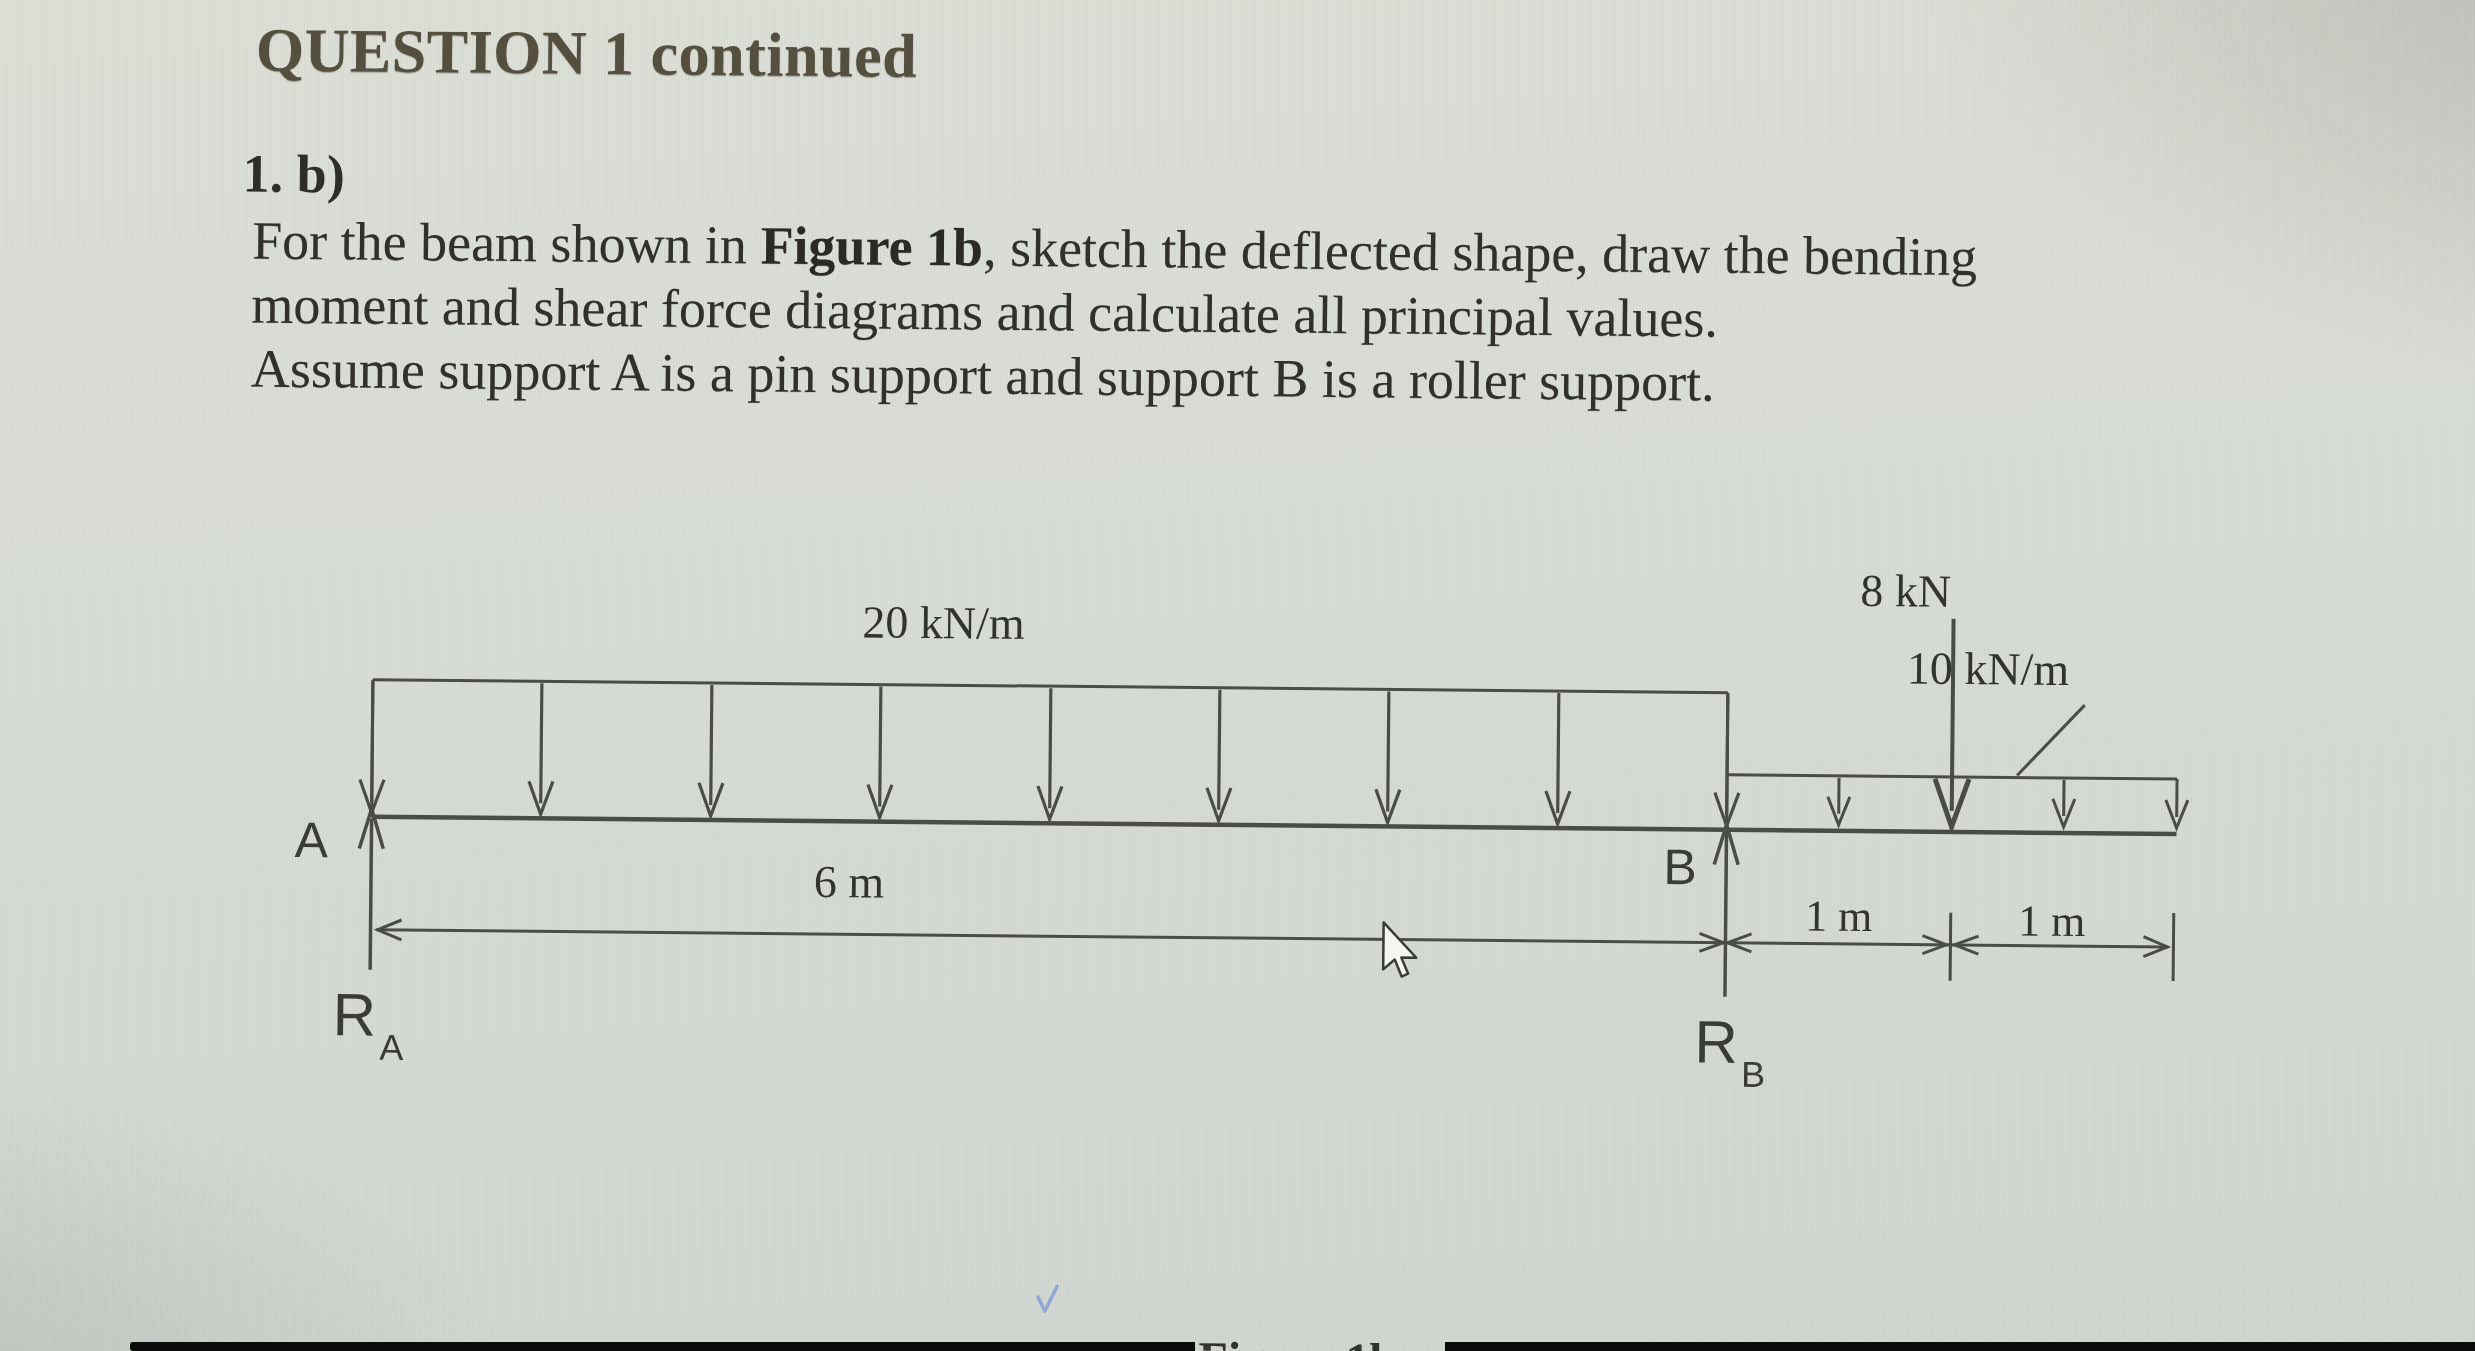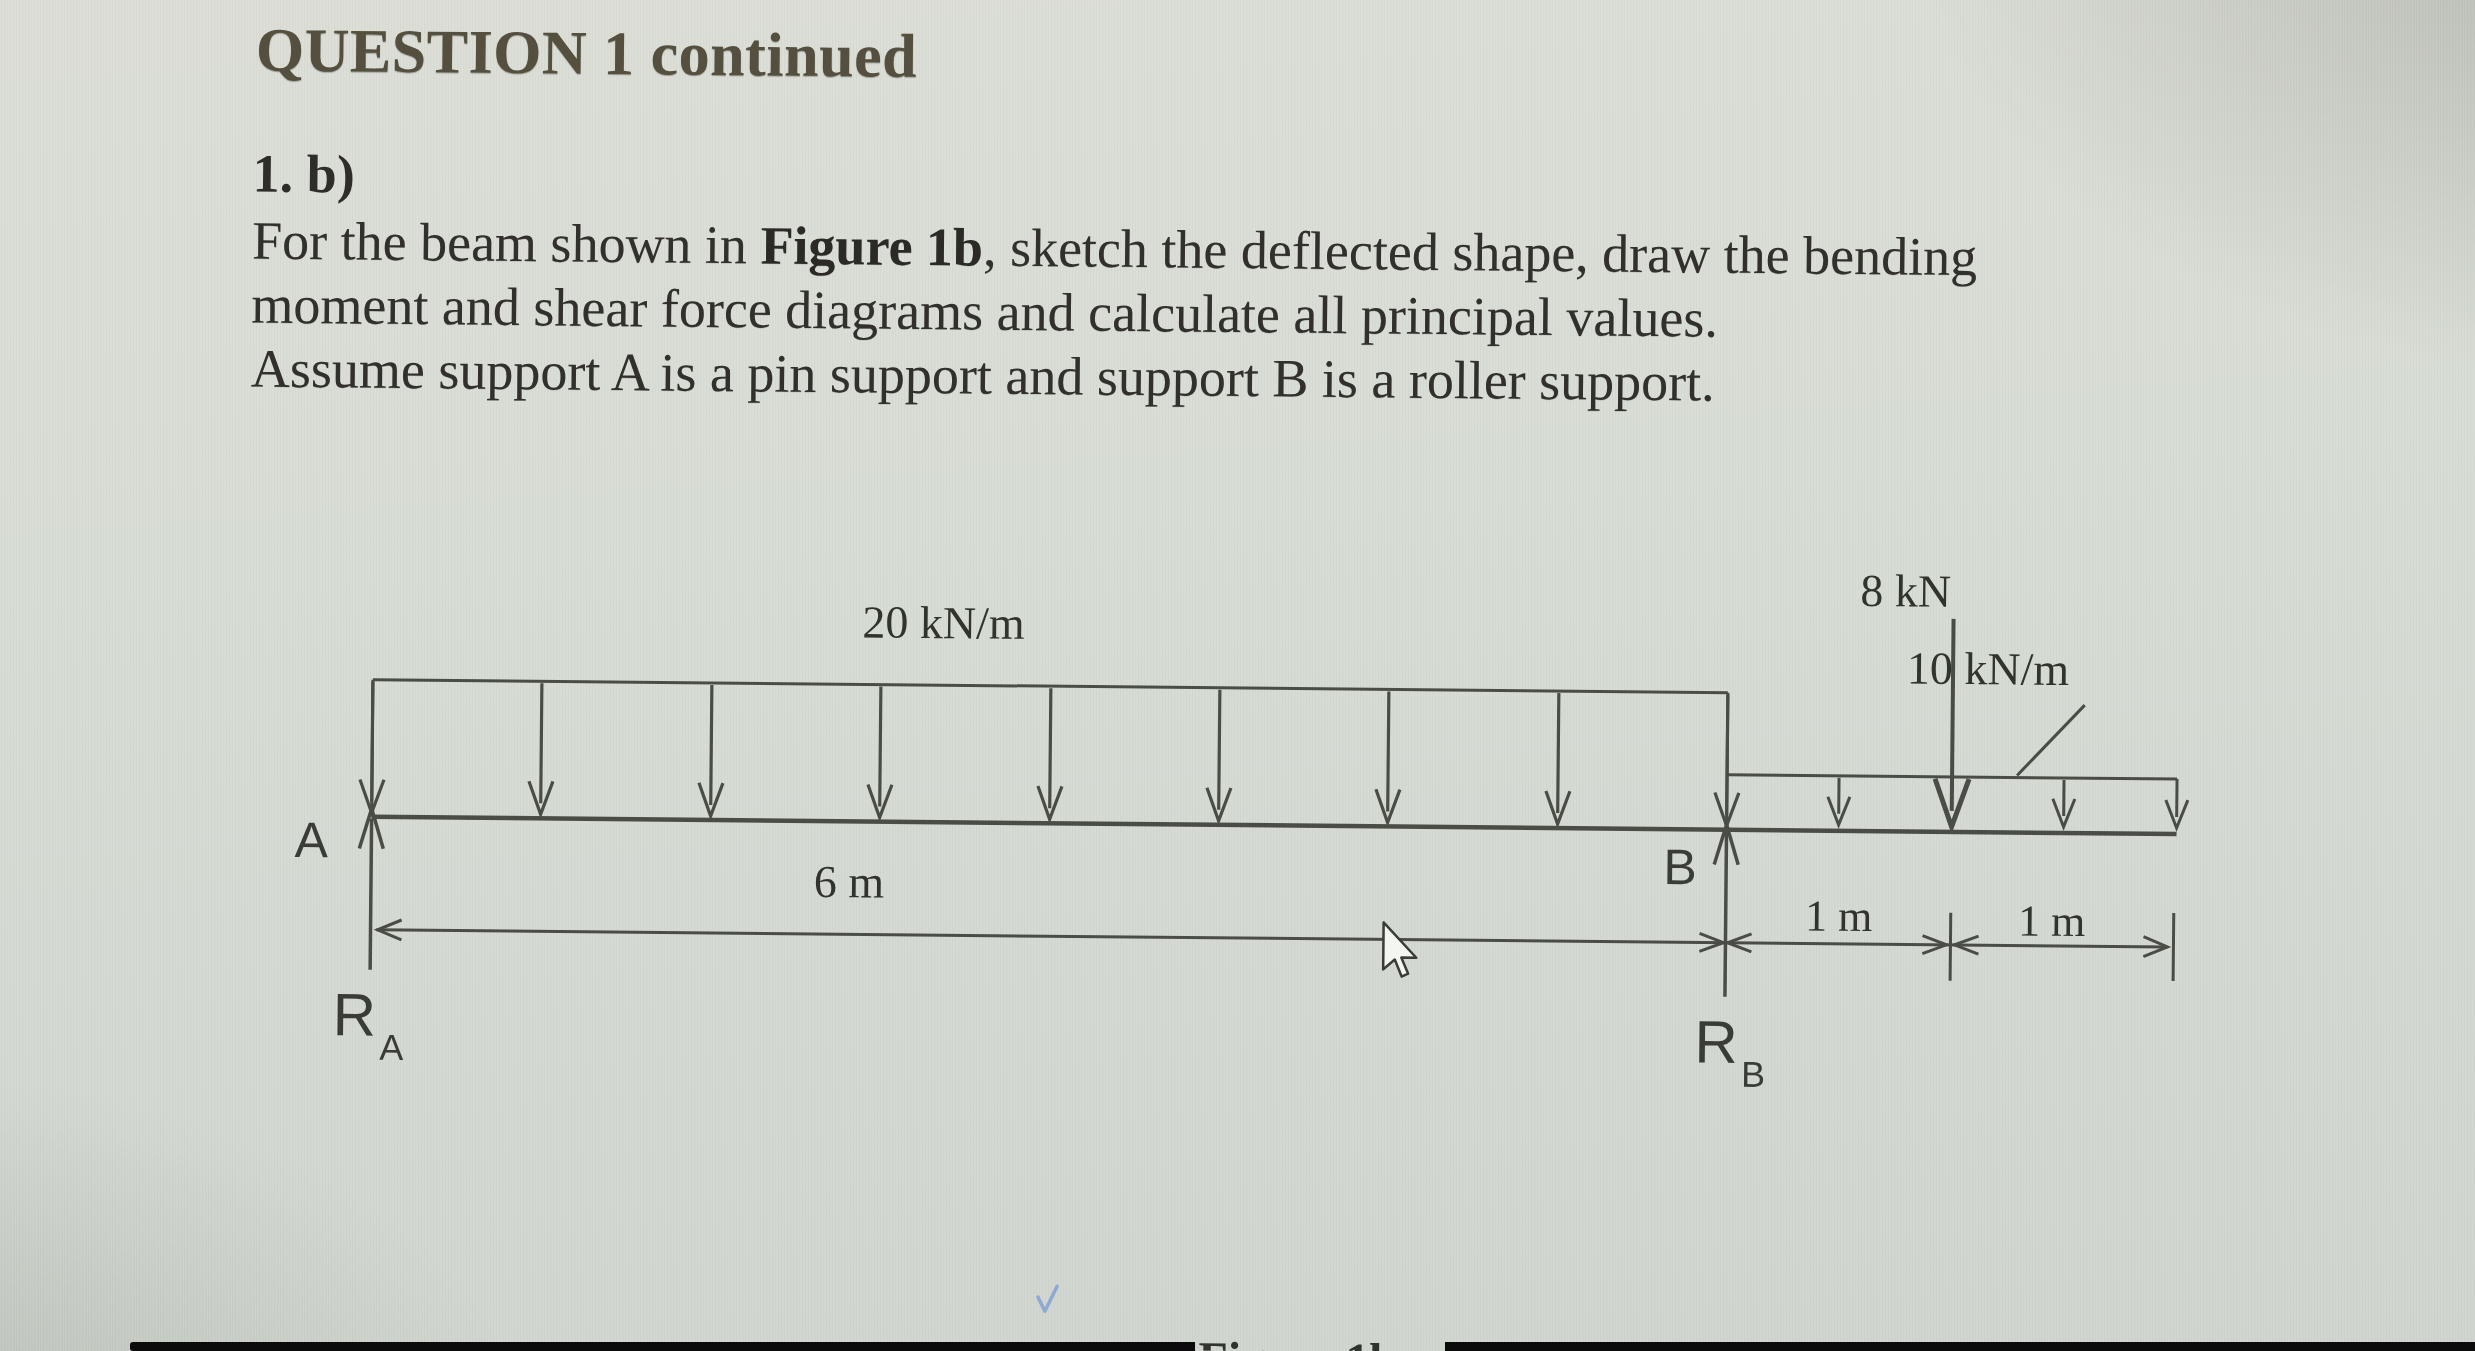--- a/index.html
+++ b/index.html
@@ -19,21 +19,21 @@
     mix-blend-mode:normal;
   }
   .sheet{position:absolute;inset:0;transform:rotate(.55deg);transform-origin:50% 50%;}
   .hdr{
     position:absolute;left:250px;top:24px;
     font-family:"Liberation Serif",serif;font-weight:bold;font-size:62px;
     color:#544f3f;letter-spacing:.5px;
     text-shadow:0 1px 1px rgba(40,38,30,.35);
   }
   .qnum{
-    position:absolute;left:248px;top:152px;
+    position:absolute;left:238px;top:152px;
     font-family:"Liberation Serif",serif;font-weight:bold;font-size:54px;color:#2e2d29;
   }
   .para{
     position:absolute;left:248px;top:218px;width:1920px;
     font-family:"Liberation Serif",serif;font-size:54px;line-height:64px;color:#31302c;
     text-shadow:0 .5px .5px rgba(40,38,30,.25);
   }
   .para strong{font-weight:bold;color:#2b2a26;}
   svg.fig{position:absolute;left:0;top:0;width:2475px;height:1351px;}
   .dline{stroke:#4a4d45;fill:none;}

